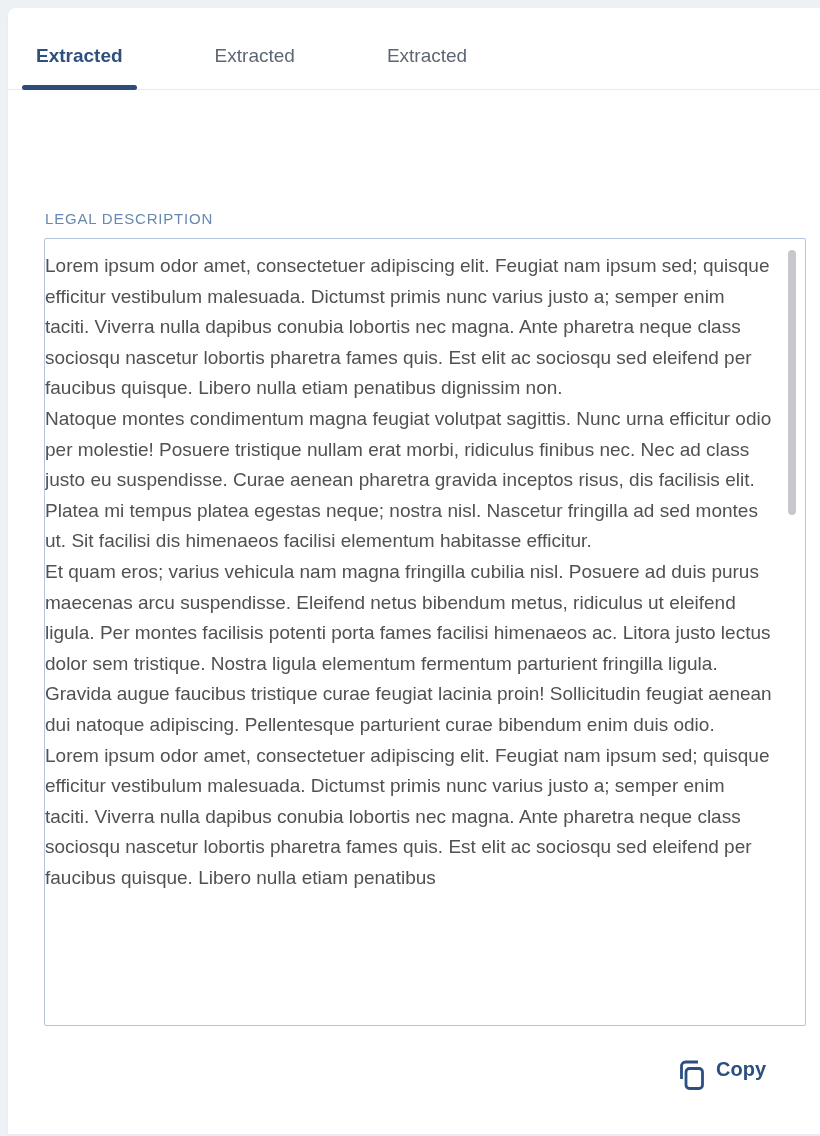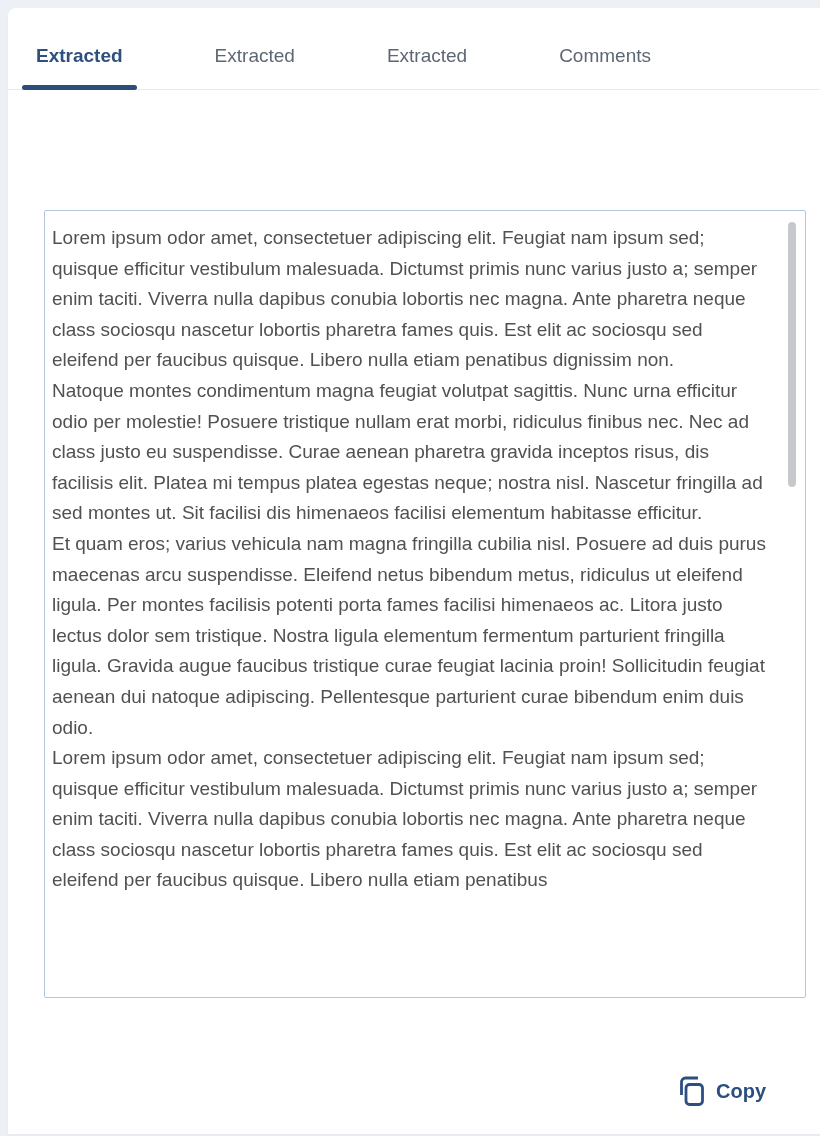--- a/index.html
+++ b/index.html
@@ -71,21 +71,21 @@
     letter-spacing: 0.8px;
     color: #6689ad;
   }
   .textbox {
     position: relative;
     box-sizing: border-box;
     height: 788px;
     border: 1px solid #b3c6db;
     border-radius: 2px;
     background: #ffffff;
-    padding: 12px 32px 12px 7px;
+    padding: 12px 32px 12px 0;
     overflow: hidden;
   }
   .textbox p {
     margin: 0;
     font-size: 19px;
     line-height: 30.6px;
     color: #515153;
   }
   .scroll-thumb {
     position: absolute;
@@ -97,31 +97,29 @@
     background: #c7c8cb;
   }
   
   .copy-row {
     display: flex;
     justify-content: flex-end;
     padding: 32px 40px 0 0;
   }
   .copy-btn {
     display: flex;
-    align-items: center;
     gap: 11px;
     background: none;
     border: none;
     padding: 0;
     color: #2b4f80;
     font-family: "Liberation Sans", sans-serif;
     font-size: 20px;
     font-weight: 700;
     cursor: pointer;
-    margin-top: 44px;
   }
   .copy-btn svg {
     display: block;
   }
 </style>
 </head>
 <body>
 
 <div class="card">
 
@@ -131,27 +129,24 @@
       <span class="tab-underline"></span>
     </div>
     <div class="tab">
       <span>Extracted</span>
 
     </div>
     <div class="tab">
       <span>Extracted</span>
 
     </div>
-    <div class="tab">
-      <span>Comments</span>
-
-    </div>
   </div>
 
   <div class="content">
+    <div class="field-label">LEGAL DESCRIPTION</div>
 
     <div class="textbox">
       <p>Lorem ipsum odor amet, consectetuer adipiscing elit. Feugiat nam ipsum sed; quisque efficitur vestibulum malesuada. Dictumst primis nunc varius justo a; semper enim taciti. Viverra nulla dapibus conubia lobortis nec magna. Ante pharetra neque class sociosqu nascetur lobortis pharetra fames quis. Est elit ac sociosqu sed eleifend per faucibus quisque. Libero nulla etiam penatibus dignissim non.</p>
       <p>Natoque montes condimentum magna feugiat volutpat sagittis. Nunc urna efficitur odio per molestie! Posuere tristique nullam erat morbi, ridiculus finibus nec. Nec ad class justo eu suspendisse. Curae aenean pharetra gravida inceptos risus, dis facilisis elit. Platea mi tempus platea egestas neque; nostra nisl. Nascetur fringilla ad sed montes ut. Sit facilisi dis himenaeos facilisi elementum habitasse efficitur.</p>
       <p>Et quam eros; varius vehicula nam magna fringilla cubilia nisl. Posuere ad duis purus maecenas arcu suspendisse. Eleifend netus bibendum metus, ridiculus ut eleifend ligula. Per montes facilisis potenti porta fames facilisi himenaeos ac. Litora justo lectus dolor sem tristique. Nostra ligula elementum fermentum parturient fringilla ligula. Gravida augue faucibus tristique curae feugiat lacinia proin! Sollicitudin feugiat aenean dui natoque adipiscing. Pellentesque parturient curae bibendum enim duis odio.</p>
       <p>Lorem ipsum odor amet, consectetuer adipiscing elit. Feugiat nam ipsum sed; quisque efficitur vestibulum malesuada. Dictumst primis nunc varius justo a; semper enim taciti. Viverra nulla dapibus conubia lobortis nec magna. Ante pharetra neque class sociosqu nascetur lobortis pharetra fames quis. Est elit ac sociosqu sed eleifend per faucibus quisque. Libero nulla etiam penatibus</p>
       <div class="scroll-thumb"></div>
     </div>
 
     <div class="copy-row">

